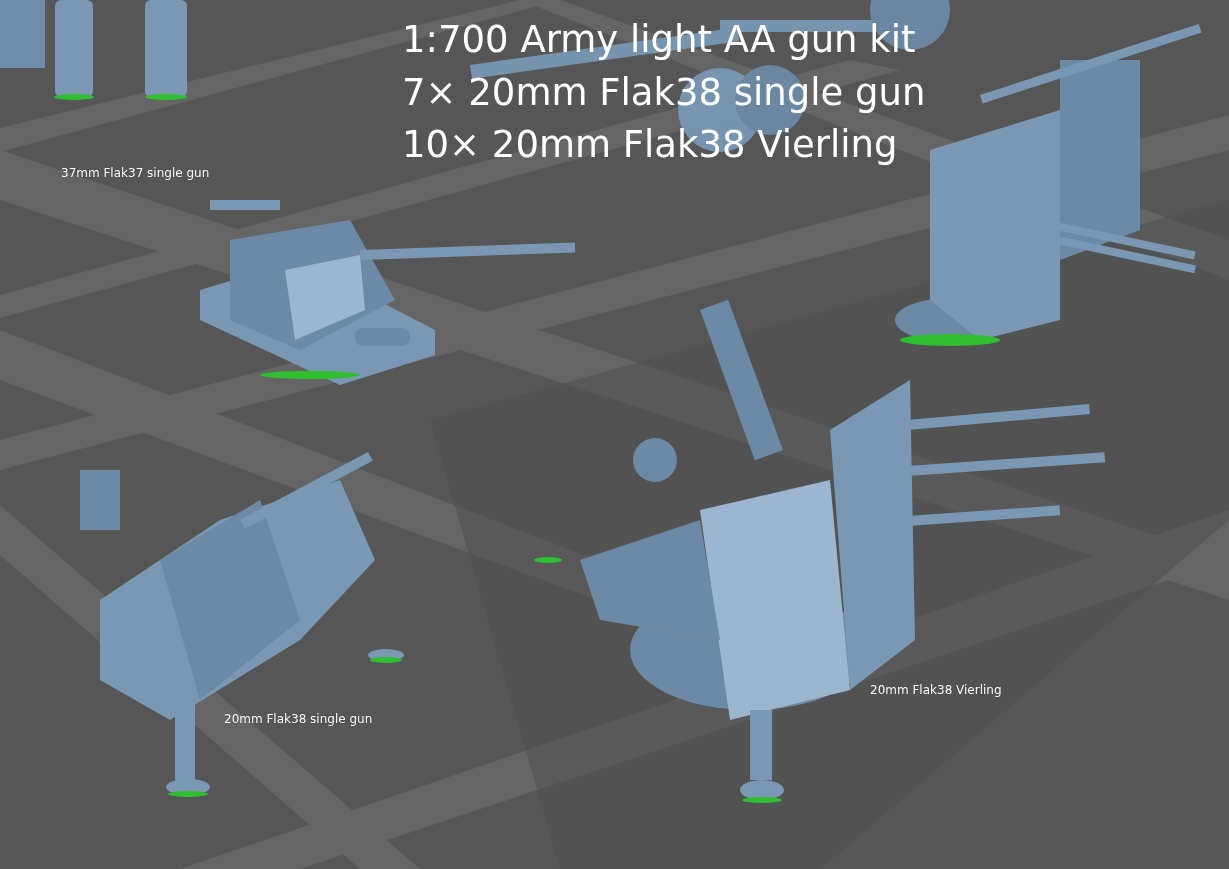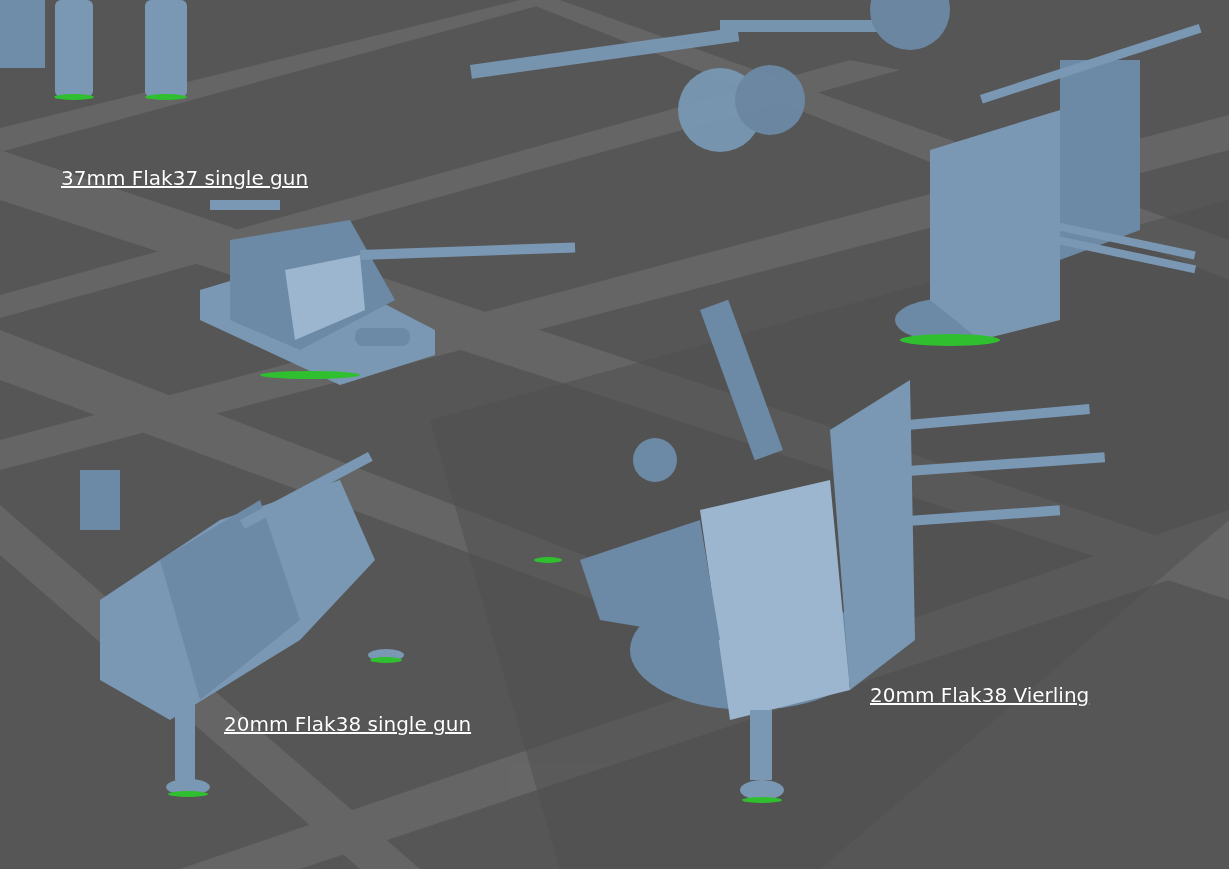--- a/index.html
+++ b/index.html
@@ -11,21 +11,21 @@
     .scene { position: absolute; inset: 0; }
     .caption {
       position: absolute; color: #ffffff; white-space: nowrap;
       text-shadow: 0 0 1px rgba(0,0,0,0.35);
     }
     .title-block {
       position: absolute; left: 402px; top: 14px; color: #ffffff;
       font-size: 37px; line-height: 52.5px; white-space: nowrap;
     }
     .title-block div { height: 52.5px; }
-    .small { font-size: 20px; text-decoration: underline; }
+    .small { font-size: 12px; }
   </style>
 </head>
 <body>
 
 <svg class="scene" width="1229" height="869" viewBox="0 0 1229 869">
 
   <g fill="#686868" opacity="0.85">
     <polygon points="0,128 520,0 560,0 0,152"></polygon>
     <polygon points="0,295 850,60 900,70 0,318"></polygon>
     <polygon points="0,440 1229,115 1229,150 0,470"></polygon>
@@ -98,17 +98,20 @@
     <rect x="700" y="310" width="30" height="160" transform="rotate(-20 700 310)" fill="#6c89a5"></rect>
     <circle cx="655" cy="460" r="22" fill="#6c89a5"></circle>
     <rect x="750" y="710" width="22" height="70"></rect>
     <ellipse cx="762" cy="790" rx="22" ry="10"></ellipse>
     <ellipse cx="762" cy="800" rx="20" ry="3" fill="#2fbf2f"></ellipse>
     <ellipse cx="548" cy="560" rx="14" ry="3" fill="#2fbf2f"></ellipse>
   </g>
 </svg>
 
 <div class="title-block">
+  <div>1:700 Army light AA gun kit</div>
+  <div>7× 20mm Flak38 single gun</div>
+  <div>10× 20mm Flak38 Vierling</div>
 </div>
 
 <div class="caption small" style="left:61px; top:166px;">37mm Flak37 single gun</div>
 <div class="caption small" style="left:224px; top:712px;">20mm Flak38 single gun</div>
 <div class="caption small" style="left:870px; top:683px;">20mm Flak38 Vierling</div>
 
 </body></html>

